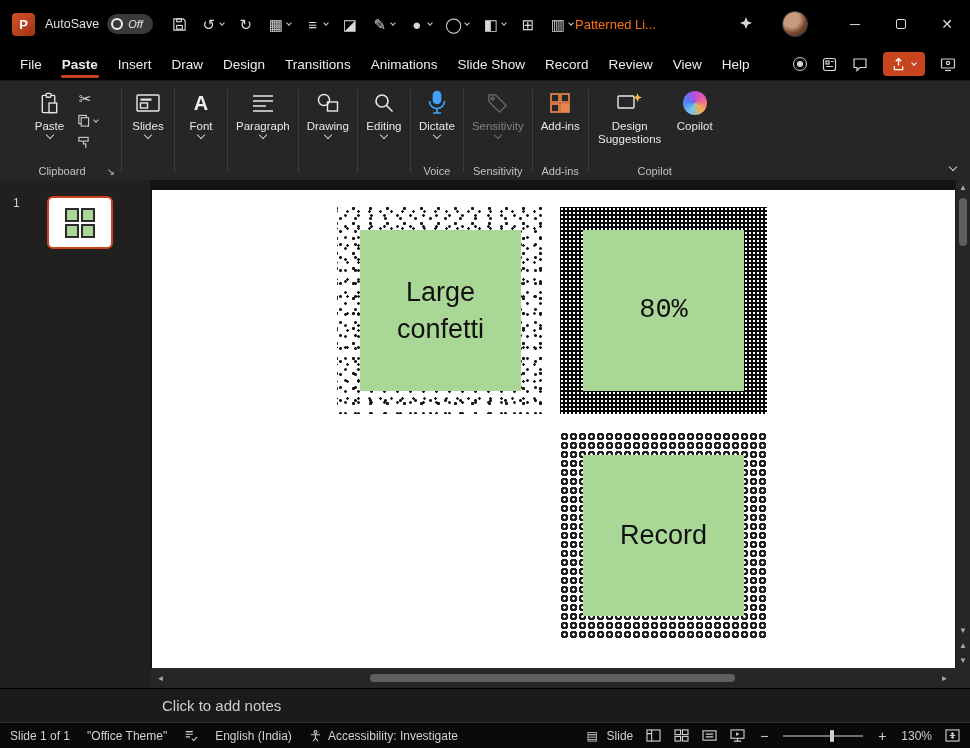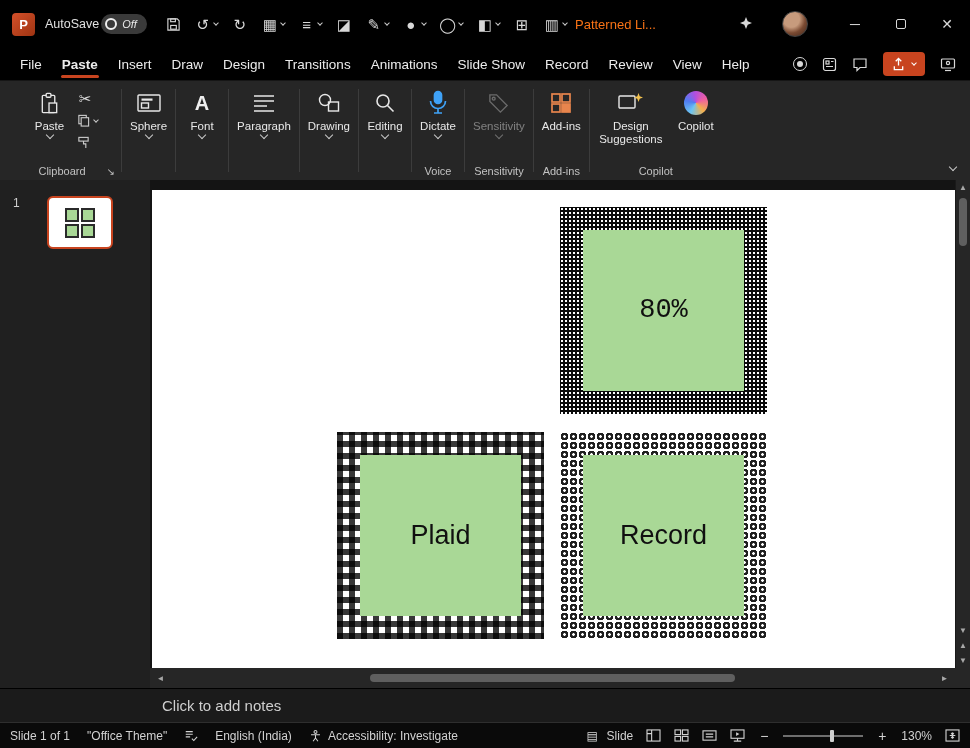--- a/index.html
+++ b/index.html
@@ -4,21 +4,21 @@
 <style>
   *{margin:0;padding:0;box-sizing:border-box;}
   html,body{width:970px;height:748px;overflow:hidden;background:#000;}
   body{font-family:"Liberation Sans",sans-serif;}
   .win{position:relative;width:970px;height:748px;background:#000;color:#e6e6e6;}
 
   
   .titlebar{height:48px;display:flex;align-items:center;padding-left:12px;position:relative;}
   .ppt-logo{width:23px;height:23px;border-radius:4px;background:linear-gradient(135deg,#d4502a,#9e3412);
     color:#fff;font-weight:bold;font-size:13px;display:flex;align-items:center;justify-content:center;margin-right:10px;}
-  .autosave{display:flex;align-items:center;gap:2px;margin-right:14px;}
+  .autosave{display:flex;align-items:center;gap:8px;margin-right:14px;}
   .autosave-label{font-size:12.5px;color:#e0e0e0;}
   .toggle{width:46px;height:20px;border-radius:10px;background:#3a3a3a;display:flex;align-items:center;padding:0 4px;gap:5px;font-style:italic;}
   .knob{width:12px;height:12px;border-radius:50%;border:2px solid #efefef;background:transparent;}
   .toggle-state{font-size:11px;color:#e8e8e8;}
   .qat{display:flex;align-items:center;gap:3px;}
   .qitem{display:flex;align-items:center;gap:3px;padding:0 5px;height:30px;border-radius:4px;}
   .qi{color:#d8d8d8;font-size:15px;width:17px;text-align:center;line-height:1;}
   .chev{display:inline-block;width:6px;height:6px;border-right:1.4px solid #c9c9c9;border-bottom:1.4px solid #c9c9c9;transform:rotate(45deg);margin-top:-4px;}
   .chev.tiny{width:4px;height:4px;margin-top:-2px;}
   .doc-title{position:absolute;left:575px;top:0;height:48px;display:flex;align-items:center;font-size:13px;color:#f97316;}
@@ -275,21 +275,21 @@
     <div class="rgroup">
       <div class="btns">
         <div class="rbtn">
           <span class="ric">
             <svg width="26" height="22" viewBox="0 0 26 22" fill="none" stroke="#e8e8e8" stroke-width="1.4">
                 <rect x="2" y="3" width="22" height="16" rx="1"></rect>
                 <rect x="5.5" y="6.5" width="11" height="2.2" fill="#e8e8e8" stroke="none"></rect>
                 <rect x="5.5" y="11" width="7" height="5" fill="none"></rect>
               </svg>
           </span>
-          <span>Sphere</span>
+          <span>Slides</span>
           <span class="chev"></span>
         </div>
       </div>
       <div class="glabel"></div>
     </div>
 
     <div class="rsep"></div>
 
     <div class="rgroup">
       <div class="btns">
@@ -445,31 +445,31 @@
           <span class="mini-sq"></span>
             <span class="mini-sq"></span>
             <span class="mini-sq"></span>
             <span class="mini-sq"></span>
         </div>
       </div>
     </div>
 
     <div class="editor">
       <div class="slide">
+        <div class="shape" style="left:185px;top:17px;">
+          <div class="pattern pat-confetti">
+            <div class="fill">
+                <span>Large confetti</span>
+              </div>
+          </div>
+        </div>
         <div class="shape" style="left:408px;top:17px;">
           <div class="pattern pat-80">
             <div class="fill">
                 <span>80%</span>
-              </div>
-          </div>
-        </div>
-        <div class="shape" style="left:185px;top:242px;">
-          <div class="pattern pat-plaid">
-            <div class="fill">
-                <span>Plaid</span>
               </div>
           </div>
         </div>
         <div class="shape" style="left:408px;top:242px;">
           <div class="pattern pat-sphere">
             <div class="fill">
                 <span>Record</span>
               </div>
           </div>
         </div>

